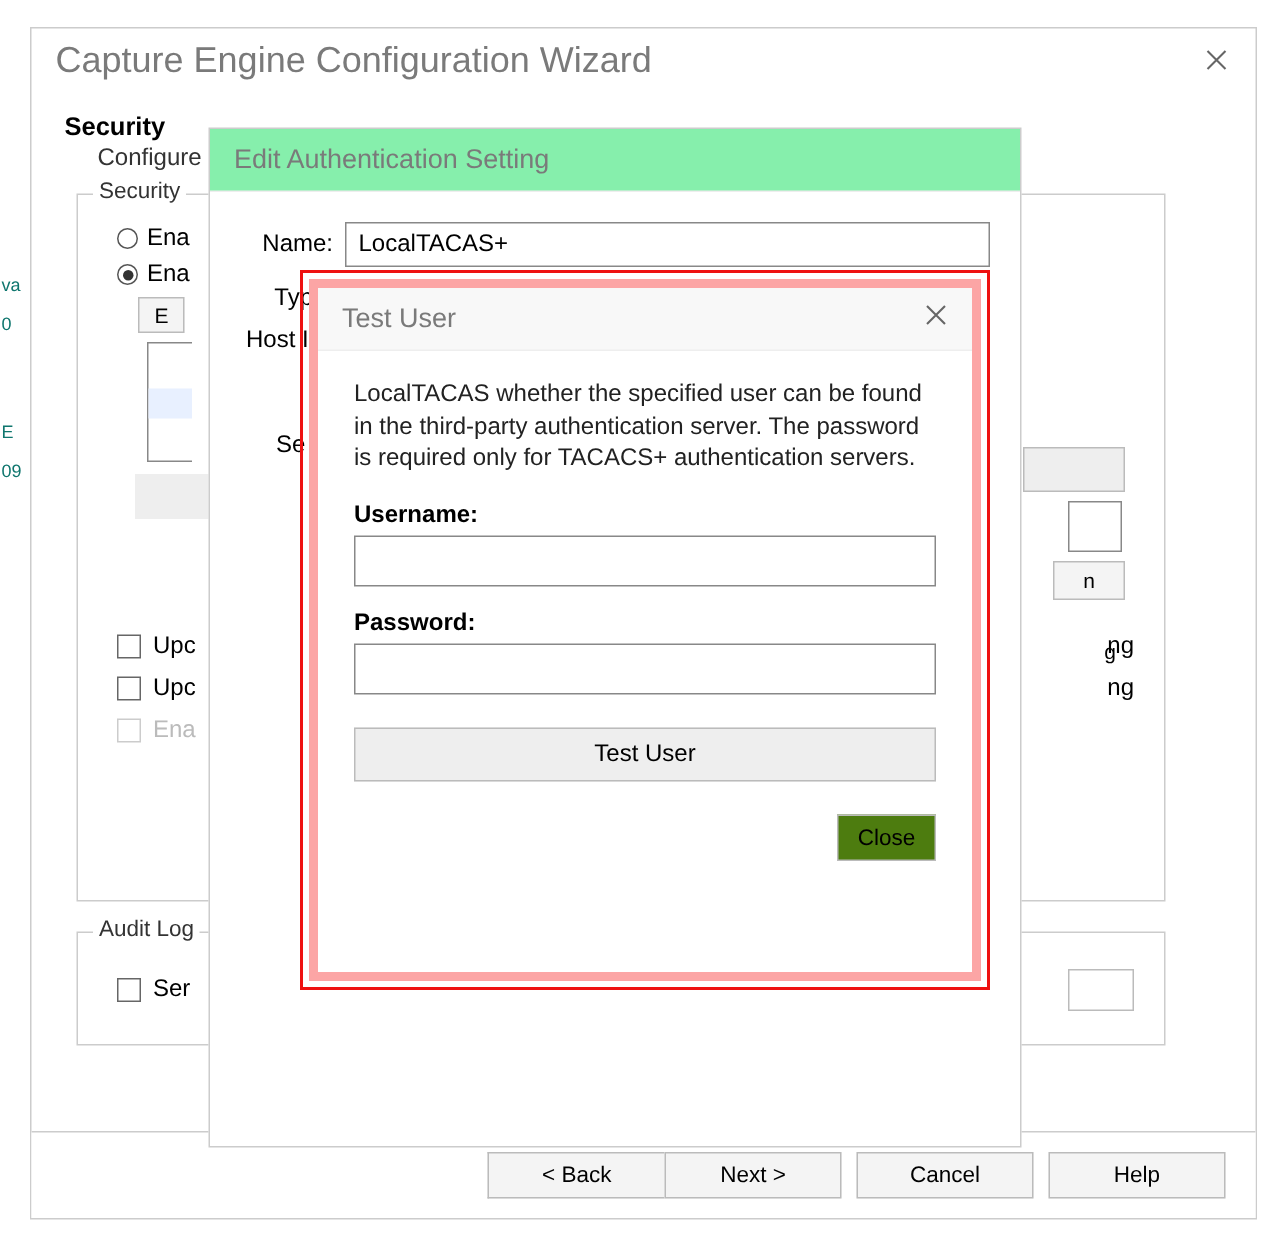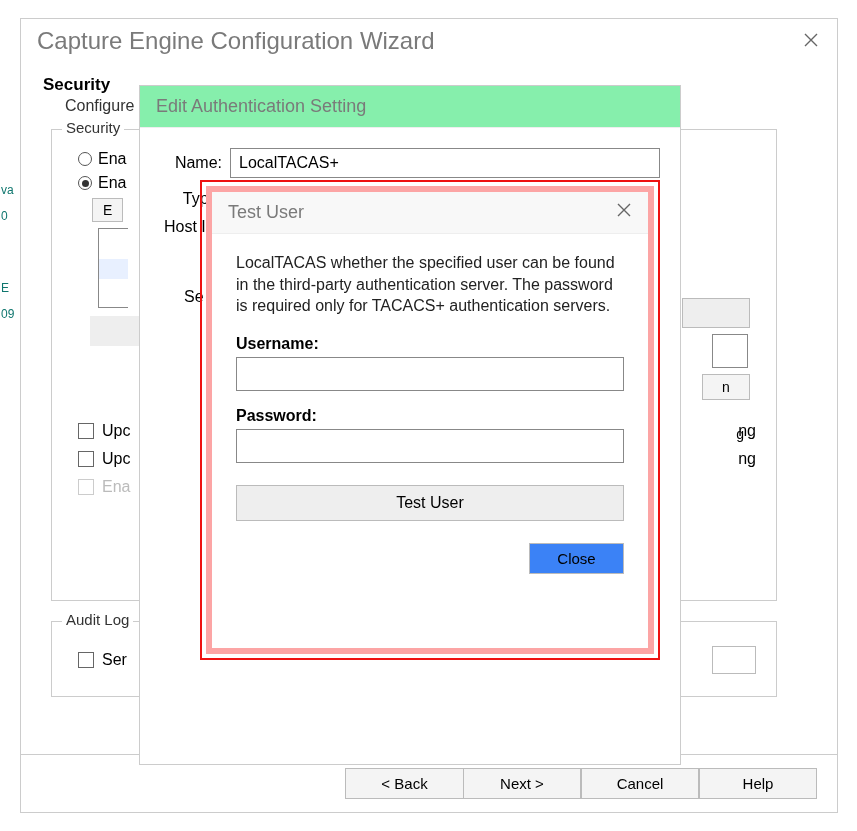--- a/index.html
+++ b/index.html
@@ -75,20 +75,21 @@
     .audit-group { height: 76px; margin-right: 40px;}
 
     .wizard-footer {
       position: absolute;
       bottom: 0; left:0; right:0;
       height: 58px;
       border-top: 1px solid #ccc;
       display: flex;
       align-items: center;
       justify-content: flex-end;
+      gap: 10px;
       padding-right: 20px;
       background: #fff;
     }
     .wizard-footer .btn,
     .dlg-buttons .btn {
       border: 1px solid #bbb;
       background: #f4f4f4;
       padding: 6px 0;
       width: 118px;
       text-align: center;
@@ -194,21 +195,21 @@
       width: 100%;
       height: 36px;
       background: #eee;
       border: 1px solid #bbb;
       font-size: 16px;
       cursor: pointer;
       margin-top: 6px;
     }
     .test-user .close-row { display:flex; justify-content:flex-end; margin-top: 22px;}
     .test-user .close-row .btn {
-      border:1px solid #bbb; background:#3b82f6; width: 95px; padding:6px 0;
+      border:1px solid #bbb; background:#4d7c0f; width: 66px; padding:6px 0;
       text-align:center; font-size:15px; cursor:pointer;
     }
 
     
     svg.x-svg { width: 16px; height:16px; stroke:#666; stroke-width:1.4; fill:none;}
   </style>
 </head>
 <body>
 
 <div class="wizard">

